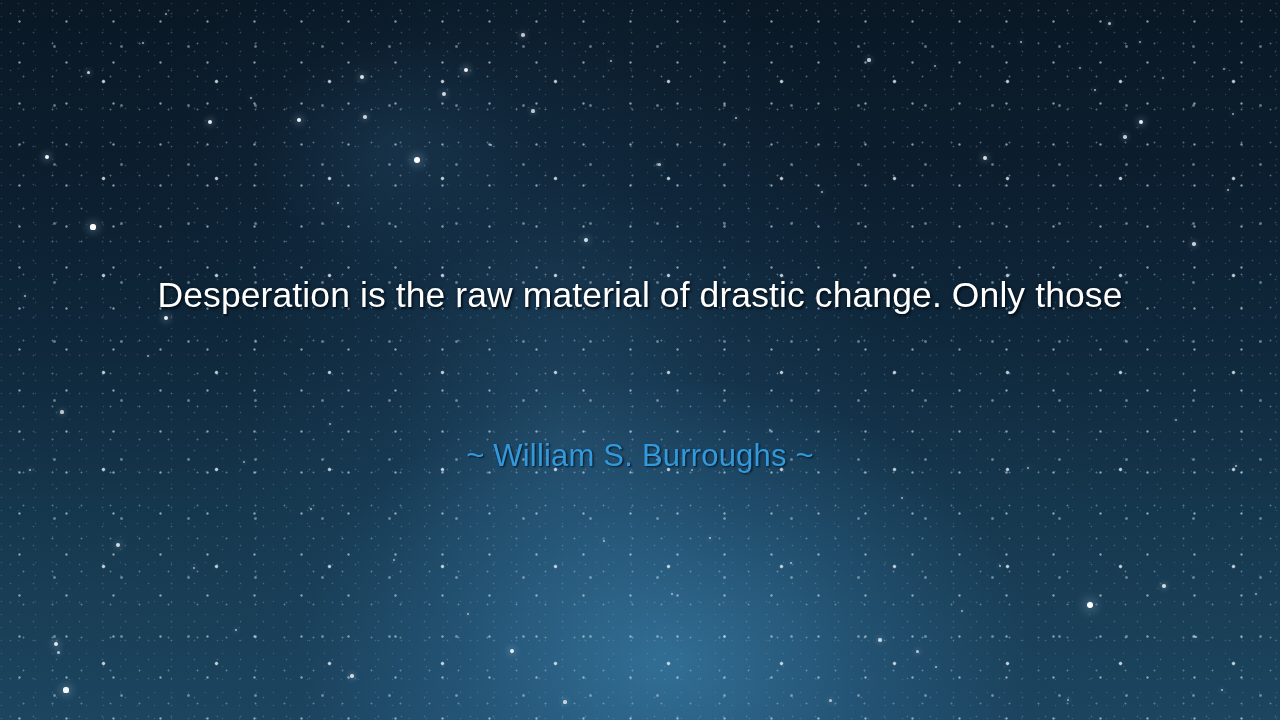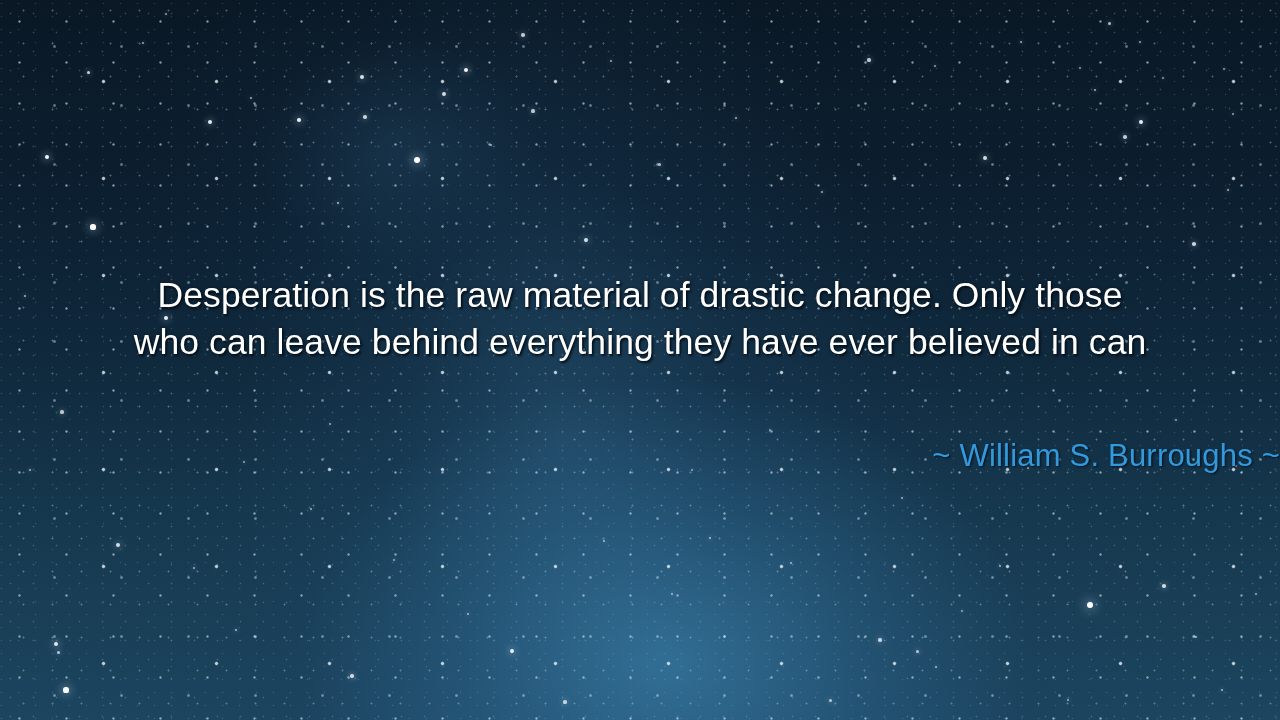--- a/index.html
+++ b/index.html
@@ -137,21 +137,21 @@
     text-shadow:
       1.6px 1.6px 2.2px rgba(3,14,24,0.92),
       0 0 3px rgba(5,18,30,0.55);
   }
 
   .attribution-block {
     position: absolute;
     left: 0;
     top: 437px;
     width: 1280px;
-    text-align: right;
+    text-align: center;
     z-index: 5;
   }
 
   .attribution-text {
     margin: 0;
     color: #3399dd;
     font-size: 31px;
     line-height: 38px;
     font-weight: 400;
     letter-spacing: 0.2px;
@@ -246,20 +246,19 @@
       <div class="star" style="left: 242.8px; top: 460.8px; width: 2.4px; height: 2.4px; opacity: 0.56; box-shadow: rgba(205, 232, 255, 0.18) 0px 0px 3.8px 1.1px;"></div>
       <div class="star" style="left: 328.7px; top: 422.7px; width: 2.6px; height: 2.6px; opacity: 0.58; box-shadow: rgba(205, 232, 255, 0.19) 0px 0px 4.2px 1.2px;"></div>
       <div class="star" style="left: 146.8px; top: 354.8px; width: 2.4px; height: 2.4px; opacity: 0.54; box-shadow: rgba(205, 232, 255, 0.17) 0px 0px 3.8px 1.1px;"></div>
       <div class="star" style="left: 690.8px; top: 468.8px; width: 2.4px; height: 2.4px; opacity: 0.54; box-shadow: rgba(205, 232, 255, 0.17) 0px 0px 3.8px 1.1px;"></div>
       <div class="star" style="left: 768.8px; top: 428.8px; width: 2.4px; height: 2.4px; opacity: 0.54; box-shadow: rgba(205, 232, 255, 0.17) 0px 0px 3.8px 1.1px;"></div>
     </div>
   <div class="sky-grain"></div>
 
   <div class="quote-block">
     <p class="quote-text">Desperation is the raw material of drastic change. Only those</p>
-    <p class="quote-text">who can leave behind everything they have ever believed in can</p>
   </div>
 
   <div class="attribution-block">
     <p class="attribution-text">~ William S. Burroughs ~</p>
   </div>
 
 </div>
 
 </body></html>

